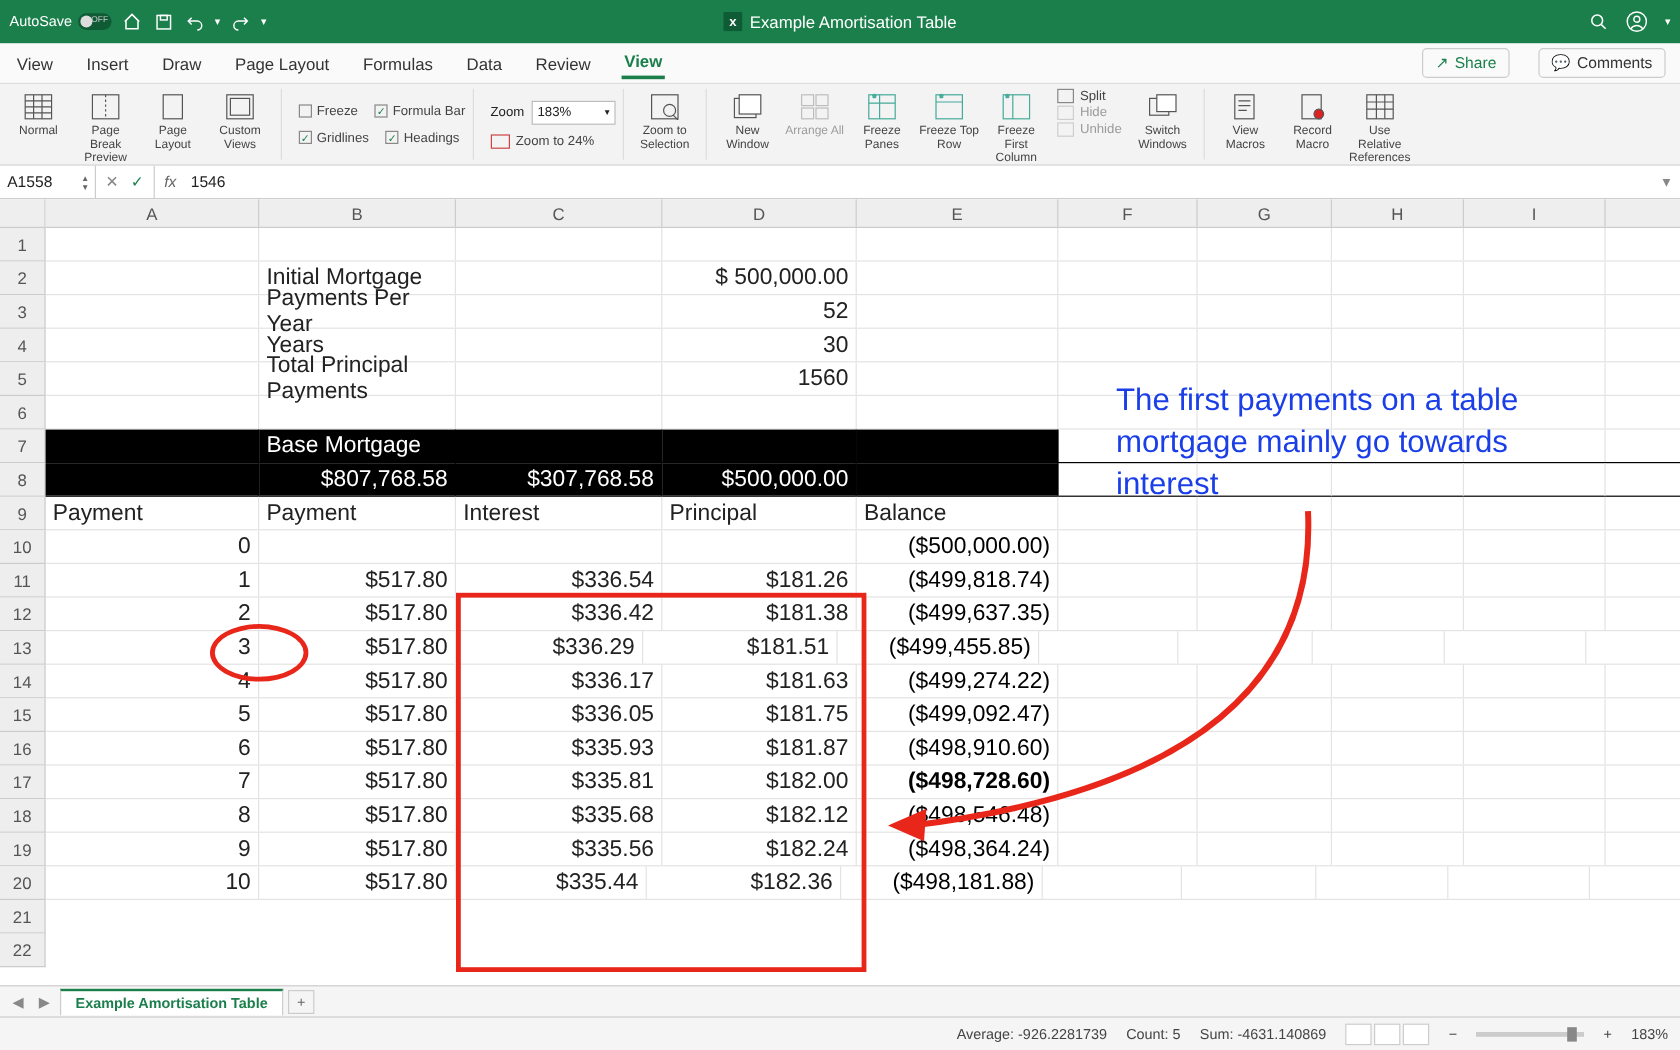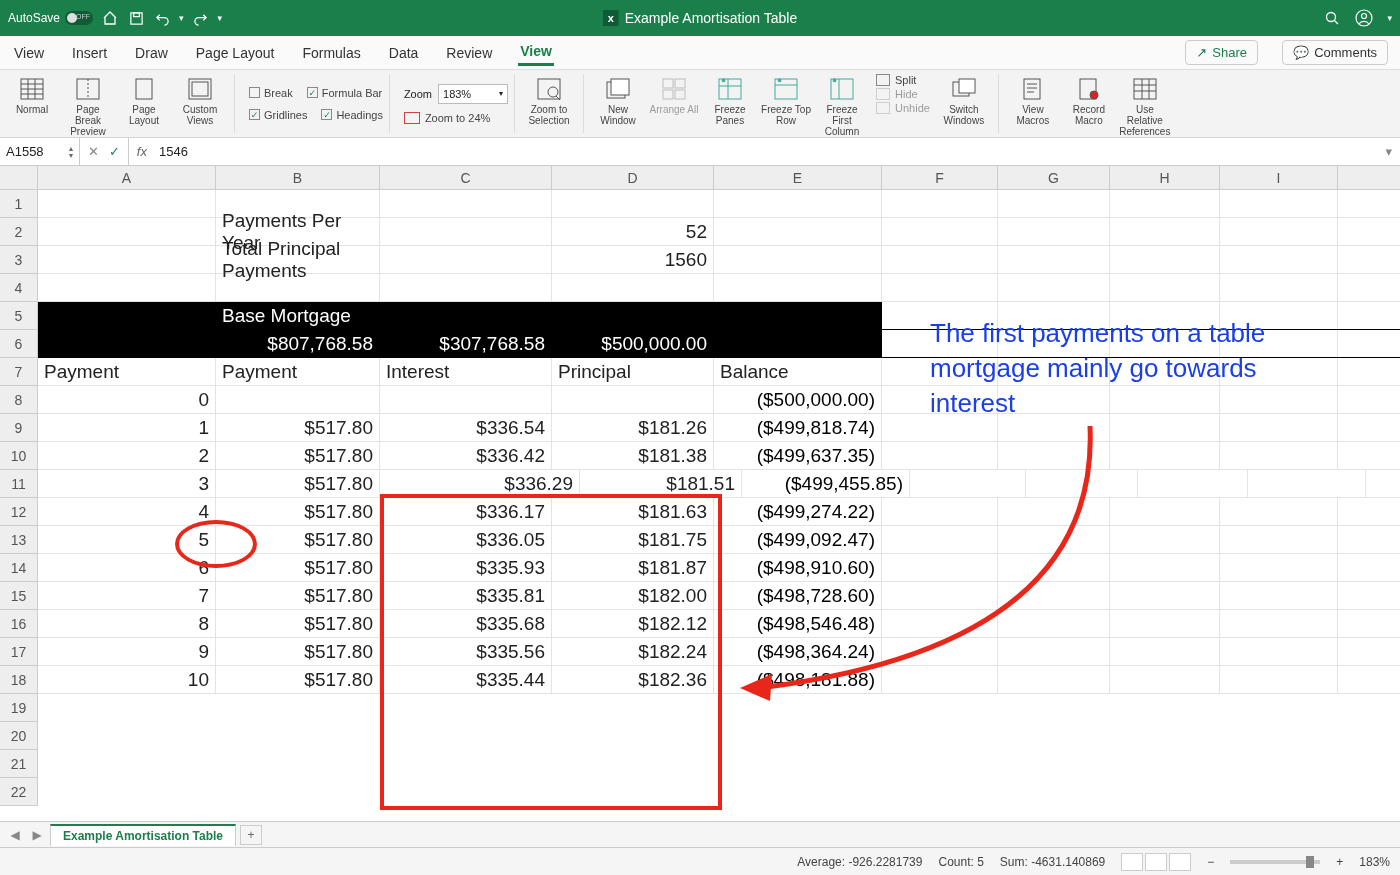--- a/index.html
+++ b/index.html
@@ -202,21 +202,21 @@
             <rect x="4" y="4" width="16" height="14"></rect>
           </svg>
         </span>
         <span>Custom Views</span>
       </div>
   </div>
   <div class="rgrp" style="flex-direction:column;justify-content:center;padding:0 6px">
     <div style="display:flex;gap:14px">
       <div class="rchk">
           <span class="box"></span>
-          <span>Break</span>
+          <span>Freeze</span>
         </div>
       <div class="rchk">
           <span class="box">✓</span>
           <span>Formula Bar</span>
         </div>
     </div>
     <div style="display:flex;gap:14px">
       <div class="rchk">
           <span class="box">✓</span>
           <span>Gridlines</span>
@@ -416,23 +416,45 @@
         <div class="cell cC" style="width: 172px;"></div>
         <div class="cell cD" style="width: 162px;"></div>
         <div class="cell cE" style="width: 168px;"></div>
         <div class="cell cF" style="width: 116px;"></div>
         <div class="cell cG" style="width: 112px;"></div>
         <div class="cell cH" style="width: 110px;"></div>
         <div class="cell cI" style="width: 118px;"></div>
       </div>
       <div class="row">
         <div class="cell cA" style="width: 178px;"></div>
+        <div class="cell cB" style="width: 164px;">Initial Mortgage</div>
+        <div class="cell cC" style="width: 172px;"></div>
+        <div class="cell cD txt-r" style="width: 162px;">$          500,000.00</div>
+        <div class="cell cE" style="width: 168px;"></div>
+        <div class="cell cF" style="width: 116px;"></div>
+        <div class="cell cG" style="width: 112px;"></div>
+        <div class="cell cH" style="width: 110px;"></div>
+        <div class="cell cI" style="width: 118px;"></div>
+      </div>
+      <div class="row">
+        <div class="cell cA" style="width: 178px;"></div>
         <div class="cell cB" style="width: 164px;">Payments Per Year</div>
         <div class="cell cC" style="width: 172px;"></div>
         <div class="cell cD txt-r" style="width: 162px;">52</div>
+        <div class="cell cE" style="width: 168px;"></div>
+        <div class="cell cF" style="width: 116px;"></div>
+        <div class="cell cG" style="width: 112px;"></div>
+        <div class="cell cH" style="width: 110px;"></div>
+        <div class="cell cI" style="width: 118px;"></div>
+      </div>
+      <div class="row">
+        <div class="cell cA" style="width: 178px;"></div>
+        <div class="cell cB" style="width: 164px;">Years</div>
+        <div class="cell cC" style="width: 172px;"></div>
+        <div class="cell cD txt-r" style="width: 162px;">30</div>
         <div class="cell cE" style="width: 168px;"></div>
         <div class="cell cF" style="width: 116px;"></div>
         <div class="cell cG" style="width: 112px;"></div>
         <div class="cell cH" style="width: 110px;"></div>
         <div class="cell cI" style="width: 118px;"></div>
       </div>
       <div class="row">
         <div class="cell cA" style="width: 178px;"></div>
         <div class="cell cB" style="width: 164px;">Total Principal Payments</div>
         <div class="cell cC" style="width: 172px;"></div>
@@ -516,21 +538,21 @@
         <div class="cell cD txt-r" style="width: 162px;">$181.38</div>
         <div class="cell cE txt-r neg" style="width: 168px;">($499,637.35)</div>
         <div class="cell cF" style="width: 116px;"></div>
         <div class="cell cG" style="width: 112px;"></div>
         <div class="cell cH" style="width: 110px;"></div>
         <div class="cell cI" style="width: 118px;"></div>
       </div>
       <div class="row">
         <div class="cell cA txt-r" style="width: 178px;">3</div>
         <div class="cell cB txt-r" style="width: 164px;">$517.80</div>
-        <div class="cell cC txt-r" style="width: 156px; margin-left: 44px;">$336.29</div>
+        <div class="cell cC txt-r" style="width: 156px;">$336.29</div>
         <div class="cell cD txt-r" style="width: 162px;">$181.51</div>
         <div class="cell cE txt-r neg" style="width: 168px;">($499,455.85)</div>
         <div class="cell cF" style="width: 116px;"></div>
         <div class="cell cG" style="width: 112px;"></div>
         <div class="cell cH" style="width: 110px;"></div>
         <div class="cell cI" style="width: 118px;"></div>
       </div>
       <div class="row">
         <div class="cell cA txt-r" style="width: 178px;">4</div>
         <div class="cell cB txt-r" style="width: 164px;">$517.80</div>
@@ -562,21 +584,21 @@
         <div class="cell cF" style="width: 116px;"></div>
         <div class="cell cG" style="width: 112px;"></div>
         <div class="cell cH" style="width: 110px;"></div>
         <div class="cell cI" style="width: 118px;"></div>
       </div>
       <div class="row">
         <div class="cell cA txt-r" style="width: 178px;">7</div>
         <div class="cell cB txt-r" style="width: 164px;">$517.80</div>
         <div class="cell cC txt-r" style="width: 172px;">$335.81</div>
         <div class="cell cD txt-r" style="width: 162px;">$182.00</div>
-        <div class="cell cE txt-r neg" style="width: 168px;">($498,728.60)</div>
+        <div class="cell cE txt-r neg" style="width: 168px; font-weight: bold;">($498,728.60)</div>
         <div class="cell cF" style="width: 116px;"></div>
         <div class="cell cG" style="width: 112px;"></div>
         <div class="cell cH" style="width: 110px;"></div>
         <div class="cell cI" style="width: 118px;"></div>
       </div>
       <div class="row">
         <div class="cell cA txt-r" style="width: 178px;">8</div>
         <div class="cell cB txt-r" style="width: 164px;">$517.80</div>
         <div class="cell cC txt-r" style="width: 172px;">$335.68</div>
         <div class="cell cD txt-r" style="width: 162px;">$182.12</div>
@@ -593,21 +615,21 @@
         <div class="cell cD txt-r" style="width: 162px;">$182.24</div>
         <div class="cell cE txt-r neg" style="width: 168px;">($498,364.24)</div>
         <div class="cell cF" style="width: 116px;"></div>
         <div class="cell cG" style="width: 112px;"></div>
         <div class="cell cH" style="width: 110px;"></div>
         <div class="cell cI" style="width: 118px;"></div>
       </div>
       <div class="row">
         <div class="cell cA txt-r" style="width: 178px;">10</div>
         <div class="cell cB txt-r" style="width: 164px;">$517.80</div>
-        <div class="cell cC txt-r" style="width: 172px;">$335.44</div>
+        <div class="cell cC txt-r" style="width: 159px;">$335.44</div>
         <div class="cell cD txt-r" style="width: 162px;">$182.36</div>
         <div class="cell cE txt-r neg" style="width: 168px;">($498,181.88)</div>
         <div class="cell cF" style="width: 116px;"></div>
         <div class="cell cG" style="width: 112px;"></div>
         <div class="cell cH" style="width: 110px;"></div>
         <div class="cell cI" style="width: 118px;"></div>
       </div>
     </div>
 
   <div class="anno-ellipse" style="left:175px;top:354px"></div>

